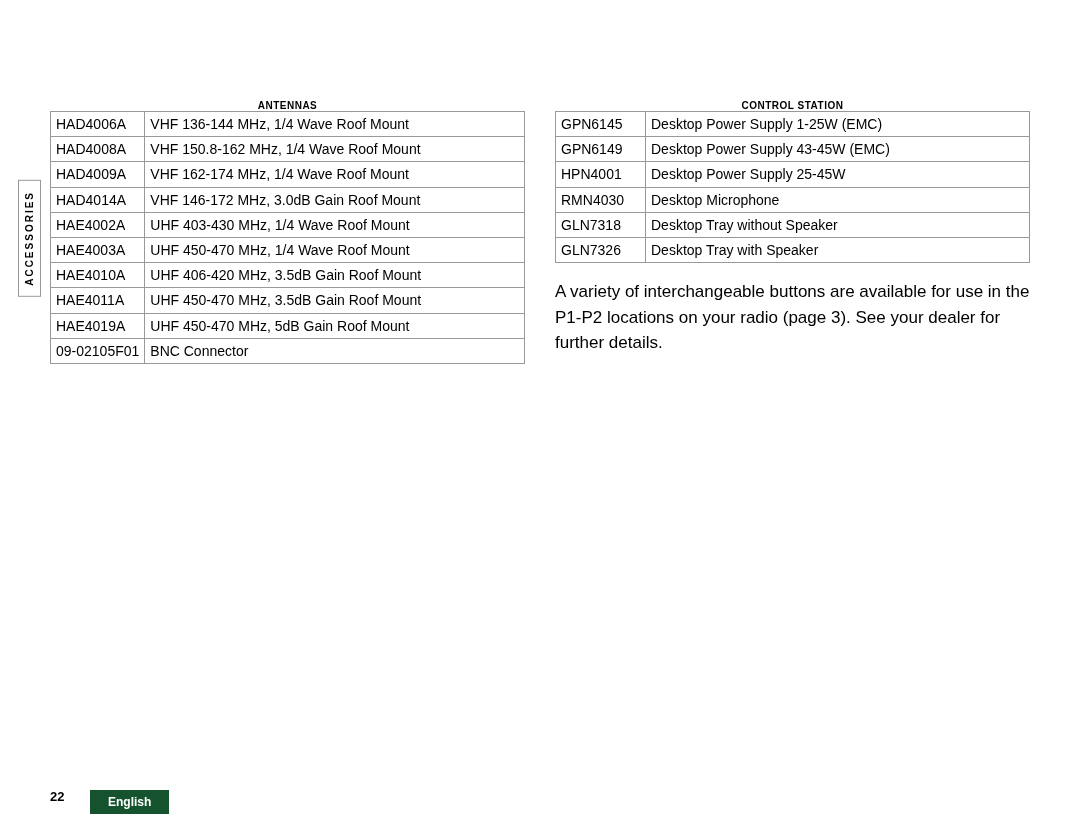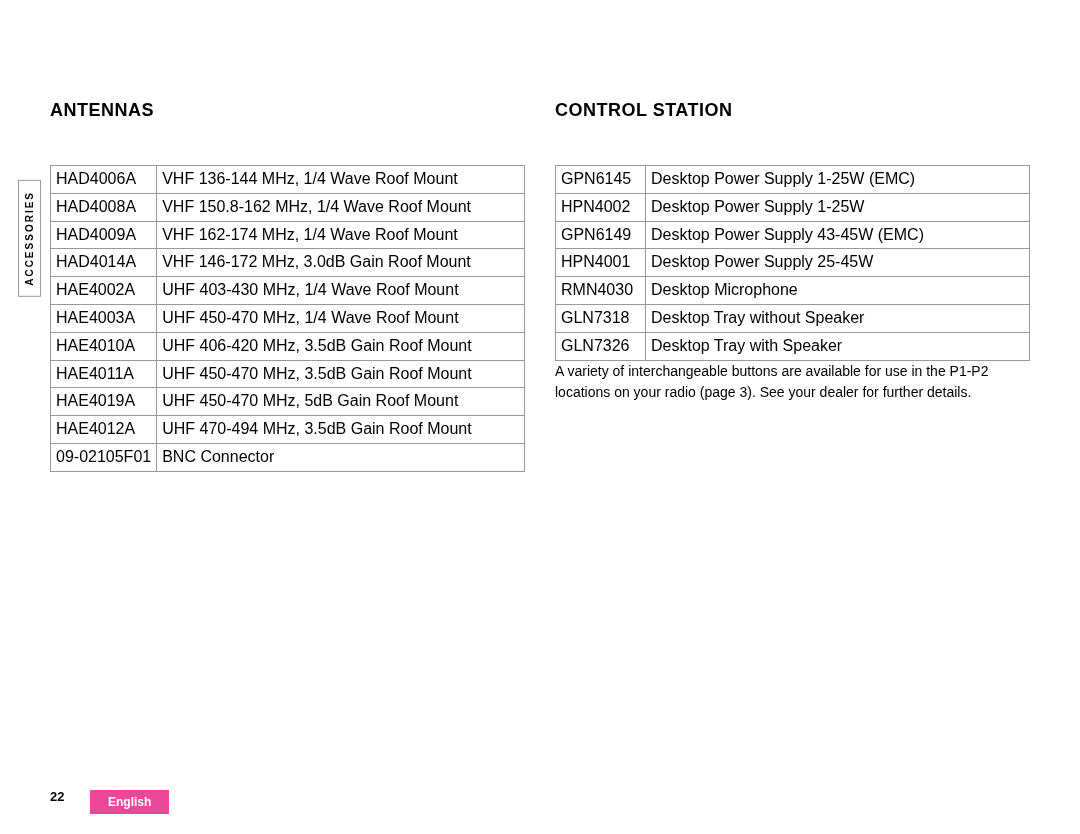--- a/index.html
+++ b/index.html
@@ -38,69 +38,70 @@
     .col-left {
       flex: 1;
     }
 
     .col-right {
       flex: 1;
     }
 
     
     .section-title {
-      font-size: 18px;
+      font-size: 10px;
       font-weight: bold;
       text-transform: uppercase;
       margin-bottom: 0;
       letter-spacing: 0.5px;
+      text-align: center;
     }
 
     
     .data-table {
       width: 100%;
       border-collapse: collapse;
-      font-size: 16px;
-      margin-top: 44px;
+      font-size: 14px;
     }
 
     .data-table td {
       border: 1px solid #999;
       padding: 3px 5px;
       vertical-align: top;
       line-height: 1.3;
     }
 
     .data-table td:first-child {
       white-space: nowrap;
       font-weight: normal;
       width: 90px;
     }
 
     
     .description {
-      font-size: 14px;
+      margin-top: 16px;
+      font-size: 17px;
       line-height: 1.5;
     }
 
     
     .page-number {
       position: absolute;
       bottom: 30px;
       left: 50px;
       font-size: 13px;
       font-weight: bold;
     }
 
     
     .english-btn {
       position: absolute;
       bottom: 20px;
       left: 90px;
-      background: #ec4899;
+      background: #14532d;
       color: #fff;
       padding: 5px 18px;
       font-size: 12px;
       font-weight: bold;
       border: none;
       cursor: pointer;
     }
 
     
     .accessories-sidebar {
@@ -171,44 +172,36 @@
     </tr>
               <tr>
       <td>HAE4011A</td>
       <td>UHF 450-470 MHz, 3.5dB Gain Roof Mount</td>
     </tr>
               <tr>
       <td>HAE4019A</td>
       <td>UHF 450-470 MHz, 5dB Gain Roof Mount</td>
     </tr>
               <tr>
-      <td>HAE4012A</td>
-      <td>UHF 470-494 MHz, 3.5dB Gain Roof Mount</td>
-    </tr>
-              <tr>
       <td>09-02105F01</td>
       <td>BNC Connector</td>
     </tr>
             </tbody>
         </table>
       </div>
 
       <div class="col-right">
         <div class="section-title">CONTROL STATION</div>
         <table class="data-table">
           <tbody id="control-tbody">
           <tr>
       <td>GPN6145</td>
       <td>Desktop Power Supply 1-25W (EMC)</td>
     </tr>
               <tr>
-      <td>HPN4002</td>
-      <td>Desktop Power Supply 1-25W</td>
-    </tr>
-              <tr>
       <td>GPN6149</td>
       <td>Desktop Power Supply 43-45W (EMC)</td>
     </tr>
               <tr>
       <td>HPN4001</td>
       <td>Desktop Power Supply 25-45W</td>
     </tr>
               <tr>
       <td>RMN4030</td>
       <td>Desktop Microphone</td>

